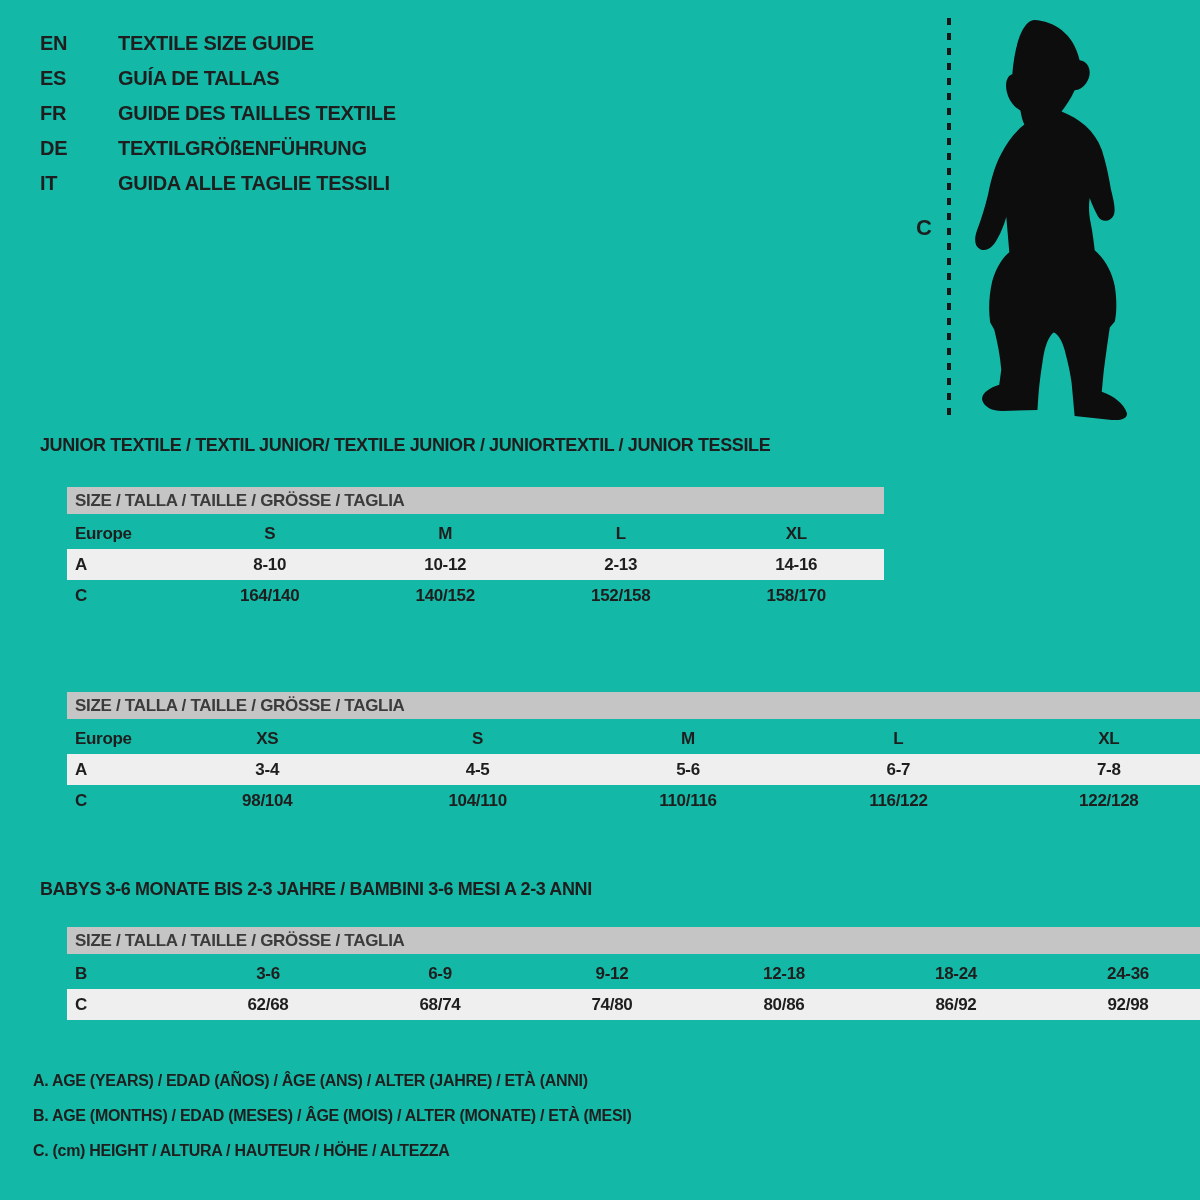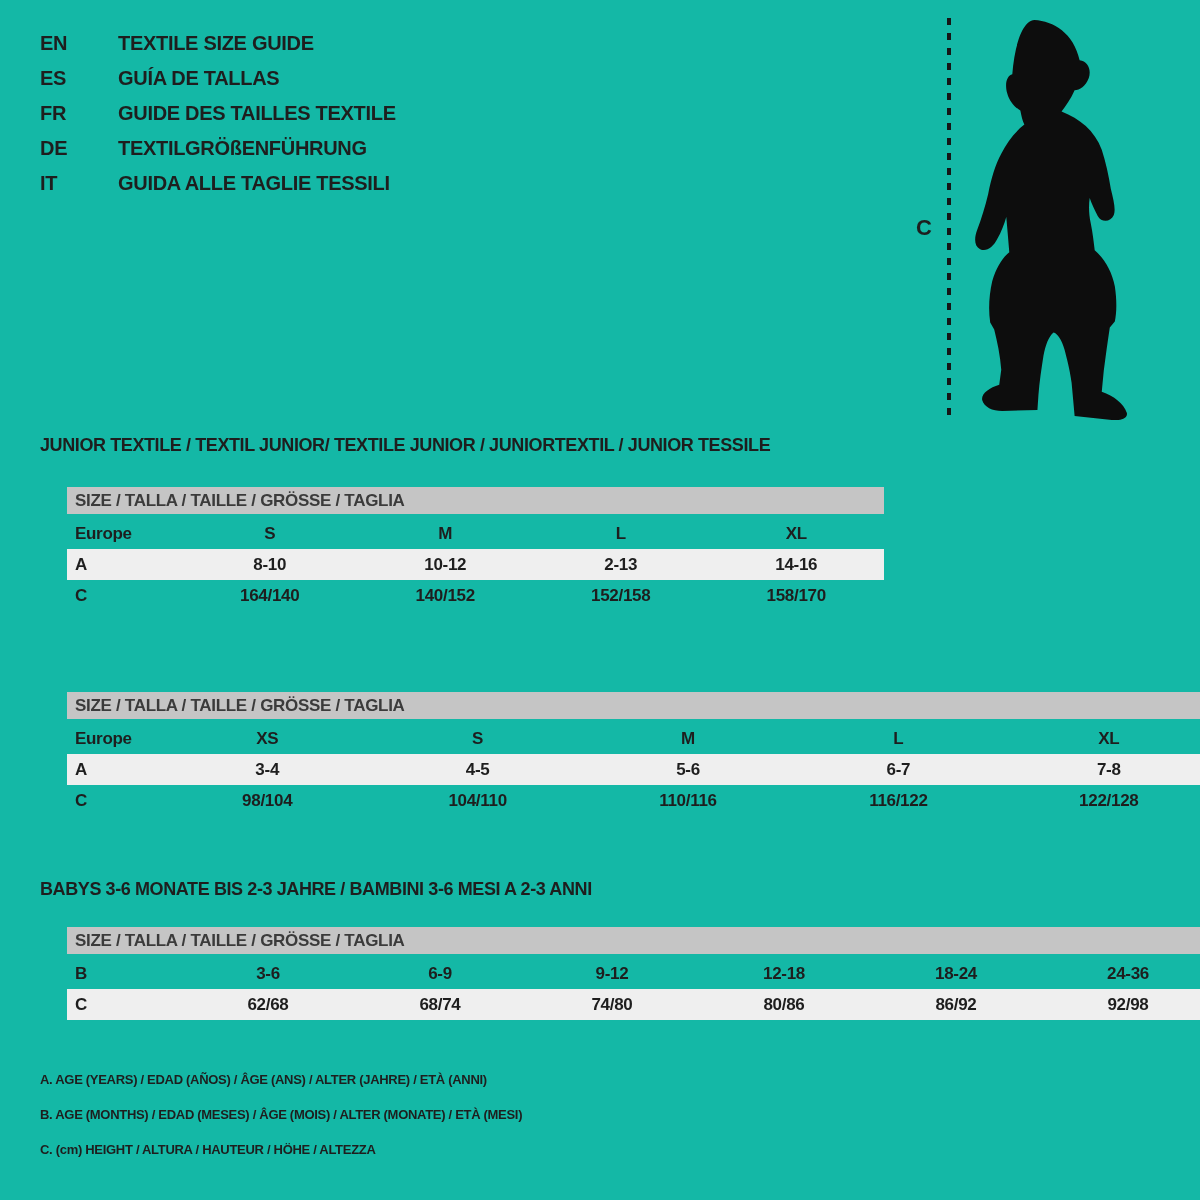--- a/index.html
+++ b/index.html
@@ -34,21 +34,21 @@
     box-sizing:border-box;
   }
   .trow{display:grid;height:31px;align-items:center;font-weight:bold;font-size:17px;letter-spacing:-0.3px;}
   .trow.shaded{background:#efefef;}
   .cols-4 .trow{grid-template-columns:115px repeat(4,1fr);}
   .cols-5 .trow{grid-template-columns:95px repeat(5,1fr);}
   .cols-6 .trow{grid-template-columns:115px repeat(6,1fr);}
   .rl{padding-left:8px;text-align:left;}
   .cell{text-align:center;}
   
-  .legend-line{position:absolute;left:40px;font-weight:bold;font-size:13px;letter-spacing:-0.3px;white-space:nowrap;}
+  .legend-line{position:absolute;left:33px;font-weight:bold;font-size:16px;letter-spacing:-0.3px;white-space:nowrap;}
 </style>
 </head>
 <body>
 
 <div class="page">
 
   <div class="lang-block">
     <div class="lang-row">
       <span class="lang-code">EN</span>
       <span class="lang-label">TEXTILE SIZE GUIDE</span>

